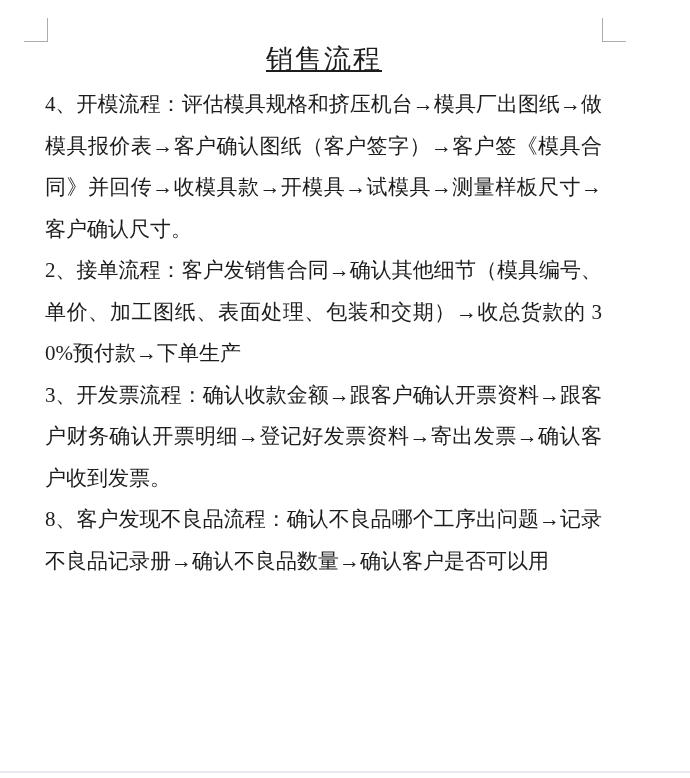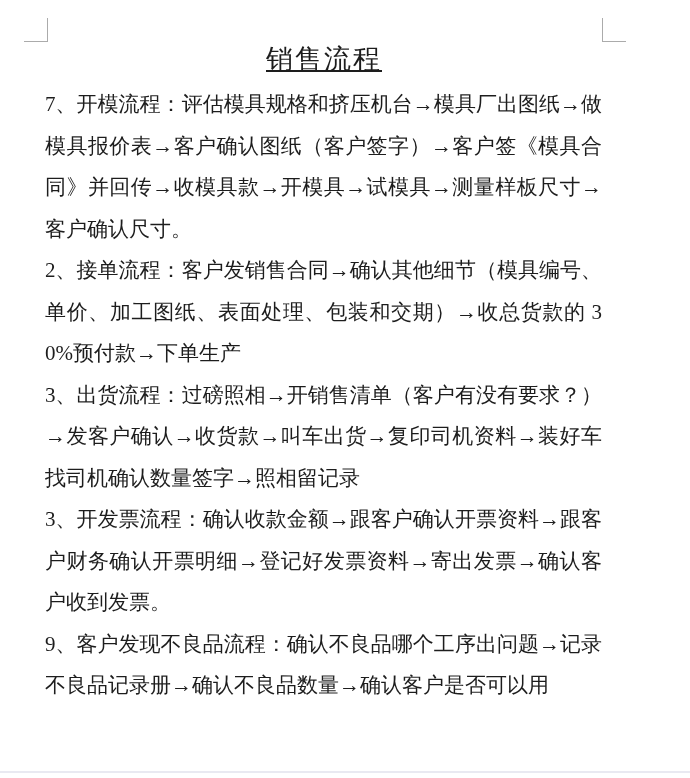--- a/index.html
+++ b/index.html
@@ -73,22 +73,21 @@
 <body>
 
 <div class="page">
 
   <div class="margin-mark left"></div>
   <div class="margin-mark right"></div>
 
   <div class="doc-title">销售流程</div>
 
   <div class="doc-body">
-    <p>7、开模流程：评估模具规格和挤压机台→模具厂出图纸→做模具报价表→客户确认图纸（客户签字）→客户签《模具合同》并回传→收模具款→开模具→试模具→测量样板尺寸→客户确认尺寸。</p>
+    <p>4、开模流程：评估模具规格和挤压机台→模具厂出图纸→做模具报价表→客户确认图纸（客户签字）→客户签《模具合同》并回传→收模具款→开模具→试模具→测量样板尺寸→客户确认尺寸。</p>
     <p>2、接单流程：客户发销售合同→确认其他细节（模具编号、单价、加工图纸、表面处理、包装和交期）→收总货款的 30%预付款→下单生产</p>
-    <p>3、出货流程：过磅照相→开销售清单（客户有没有要求？）→发客户确认→收货款→叫车出货→复印司机资料→装好车找司机确认数量签字→照相留记录</p>
     <p>3、开发票流程：确认收款金额→跟客户确认开票资料→跟客户财务确认开票明细→登记好发票资料→寄出发票→确认客户收到发票。</p>
-    <p>9、客户发现不良品流程：确认不良品哪个工序出问题→记录不良品记录册→确认不良品数量→确认客户是否可以用</p>
+    <p>8、客户发现不良品流程：确认不良品哪个工序出问题→记录不良品记录册→确认不良品数量→确认客户是否可以用</p>
   </div>
 
   <div class="bottom-edge"></div>
 
 </div>
 
 </body></html>

